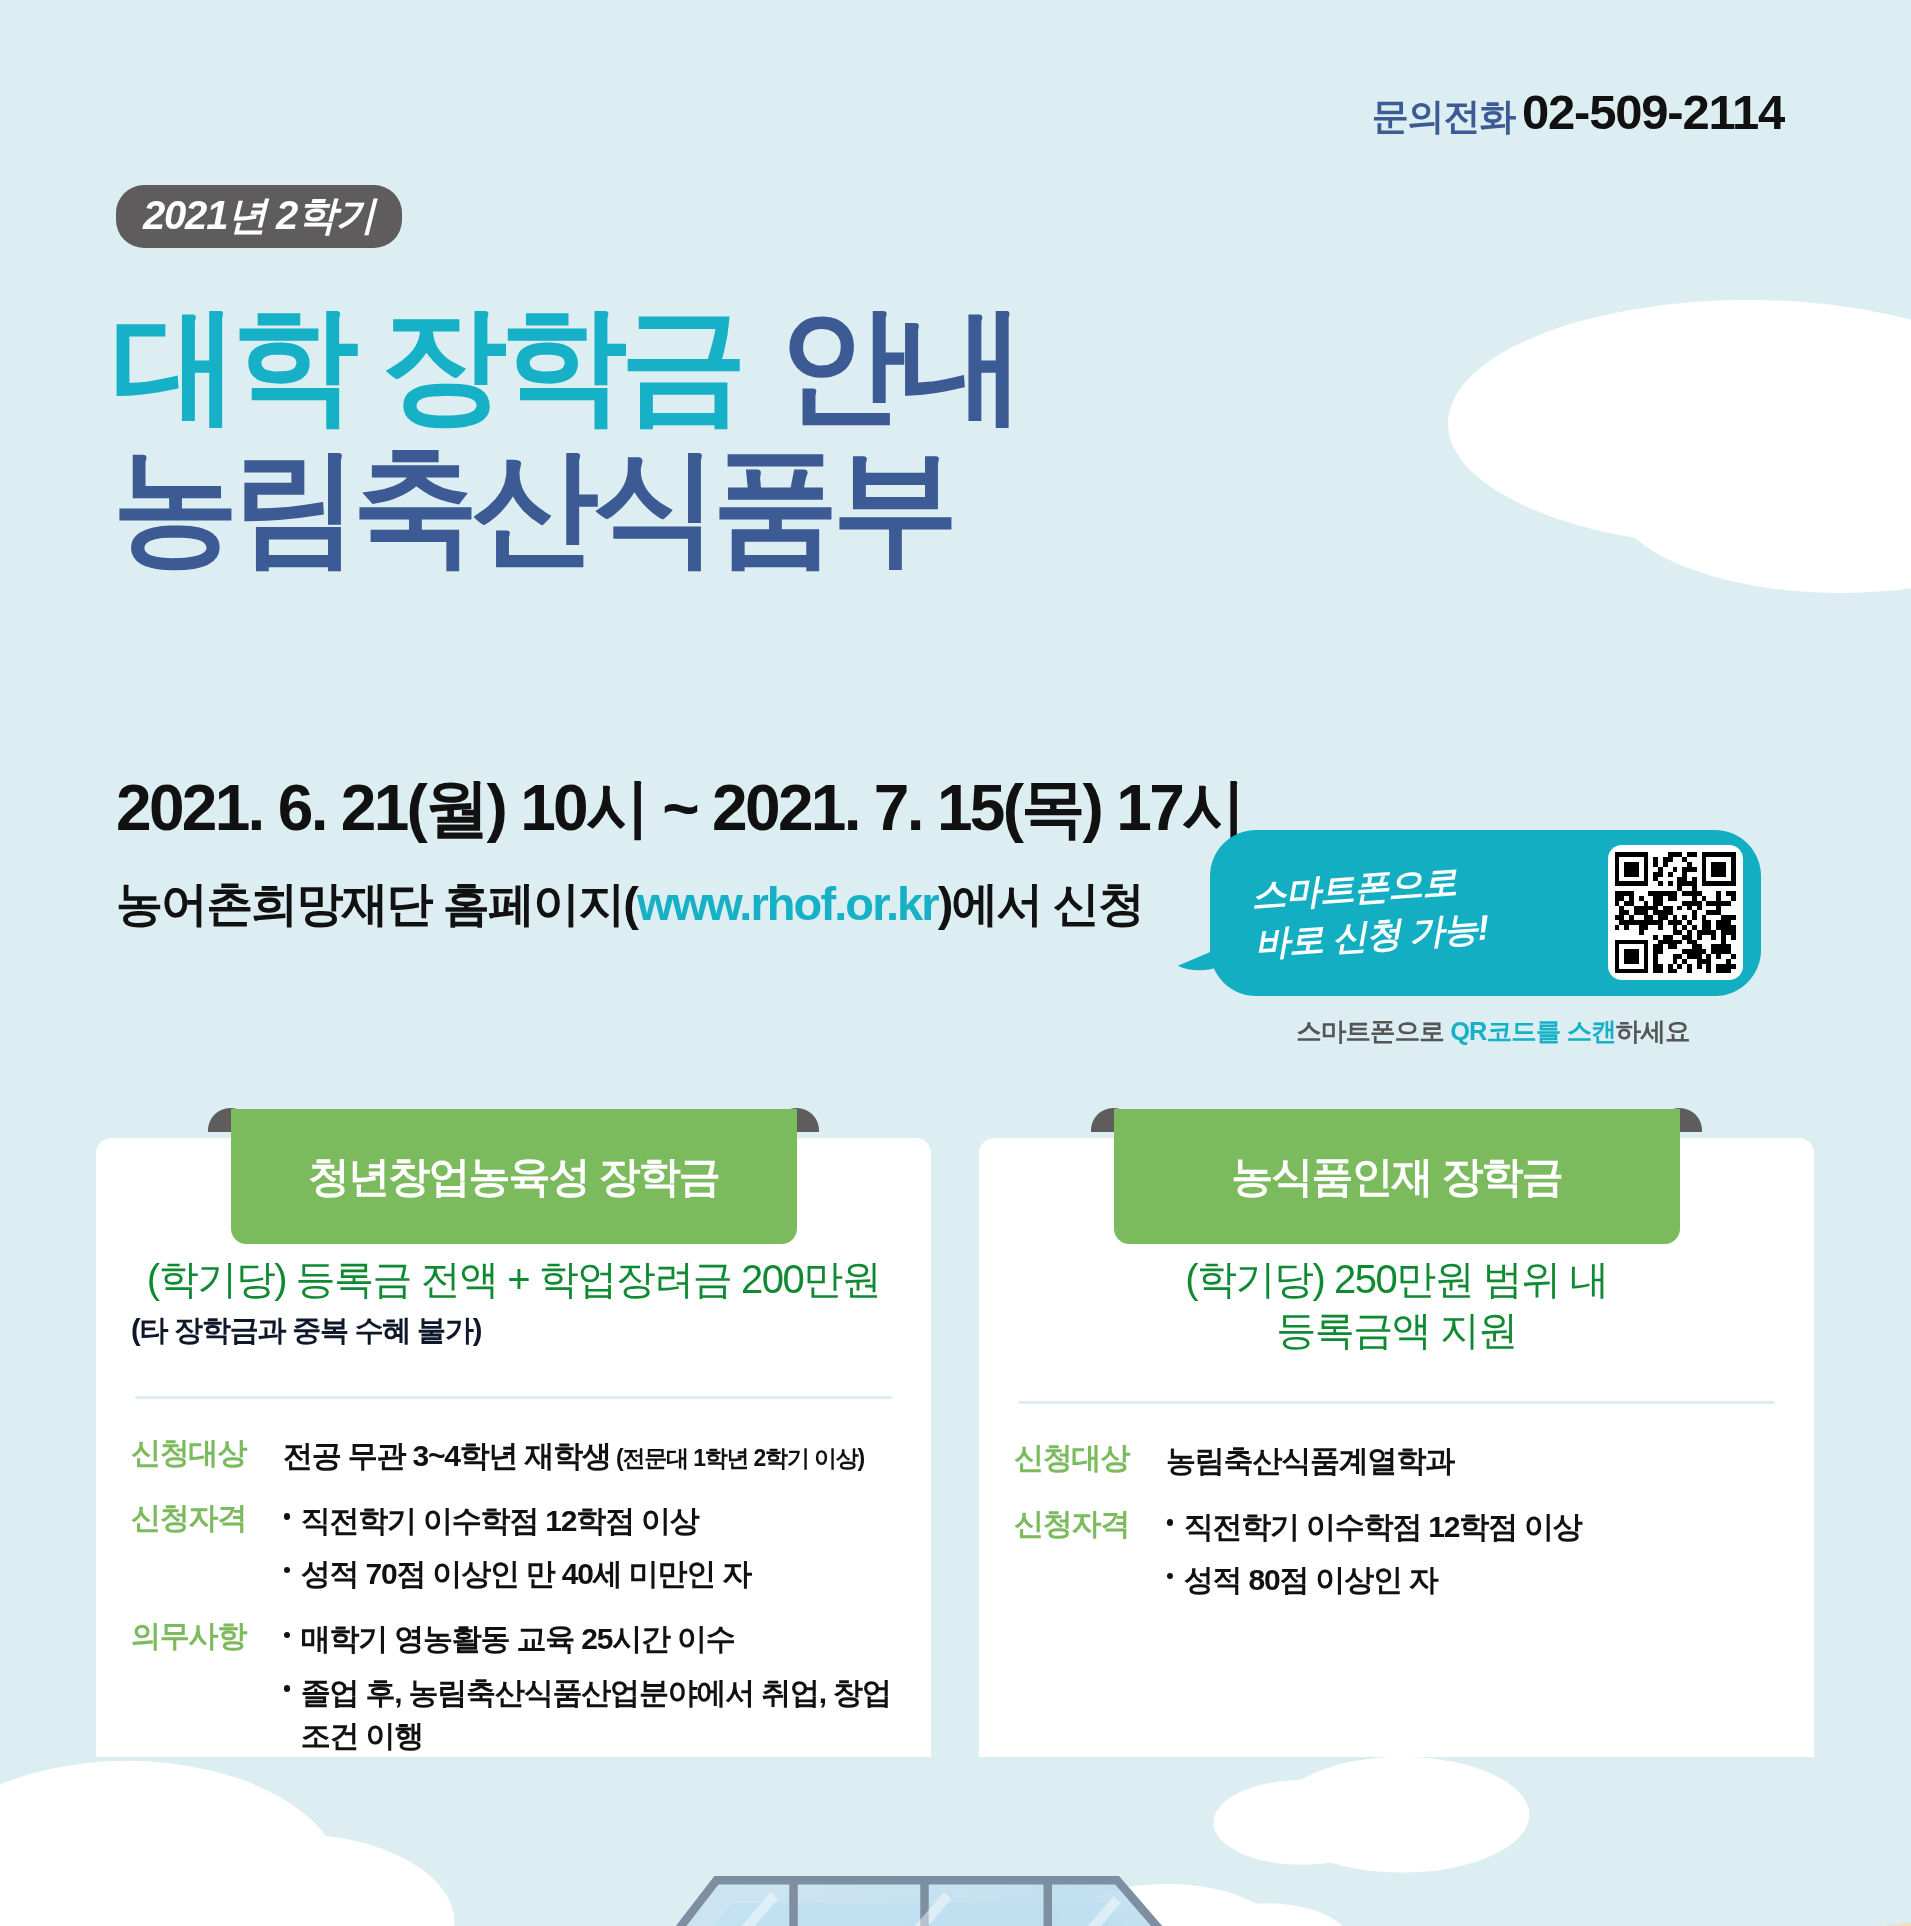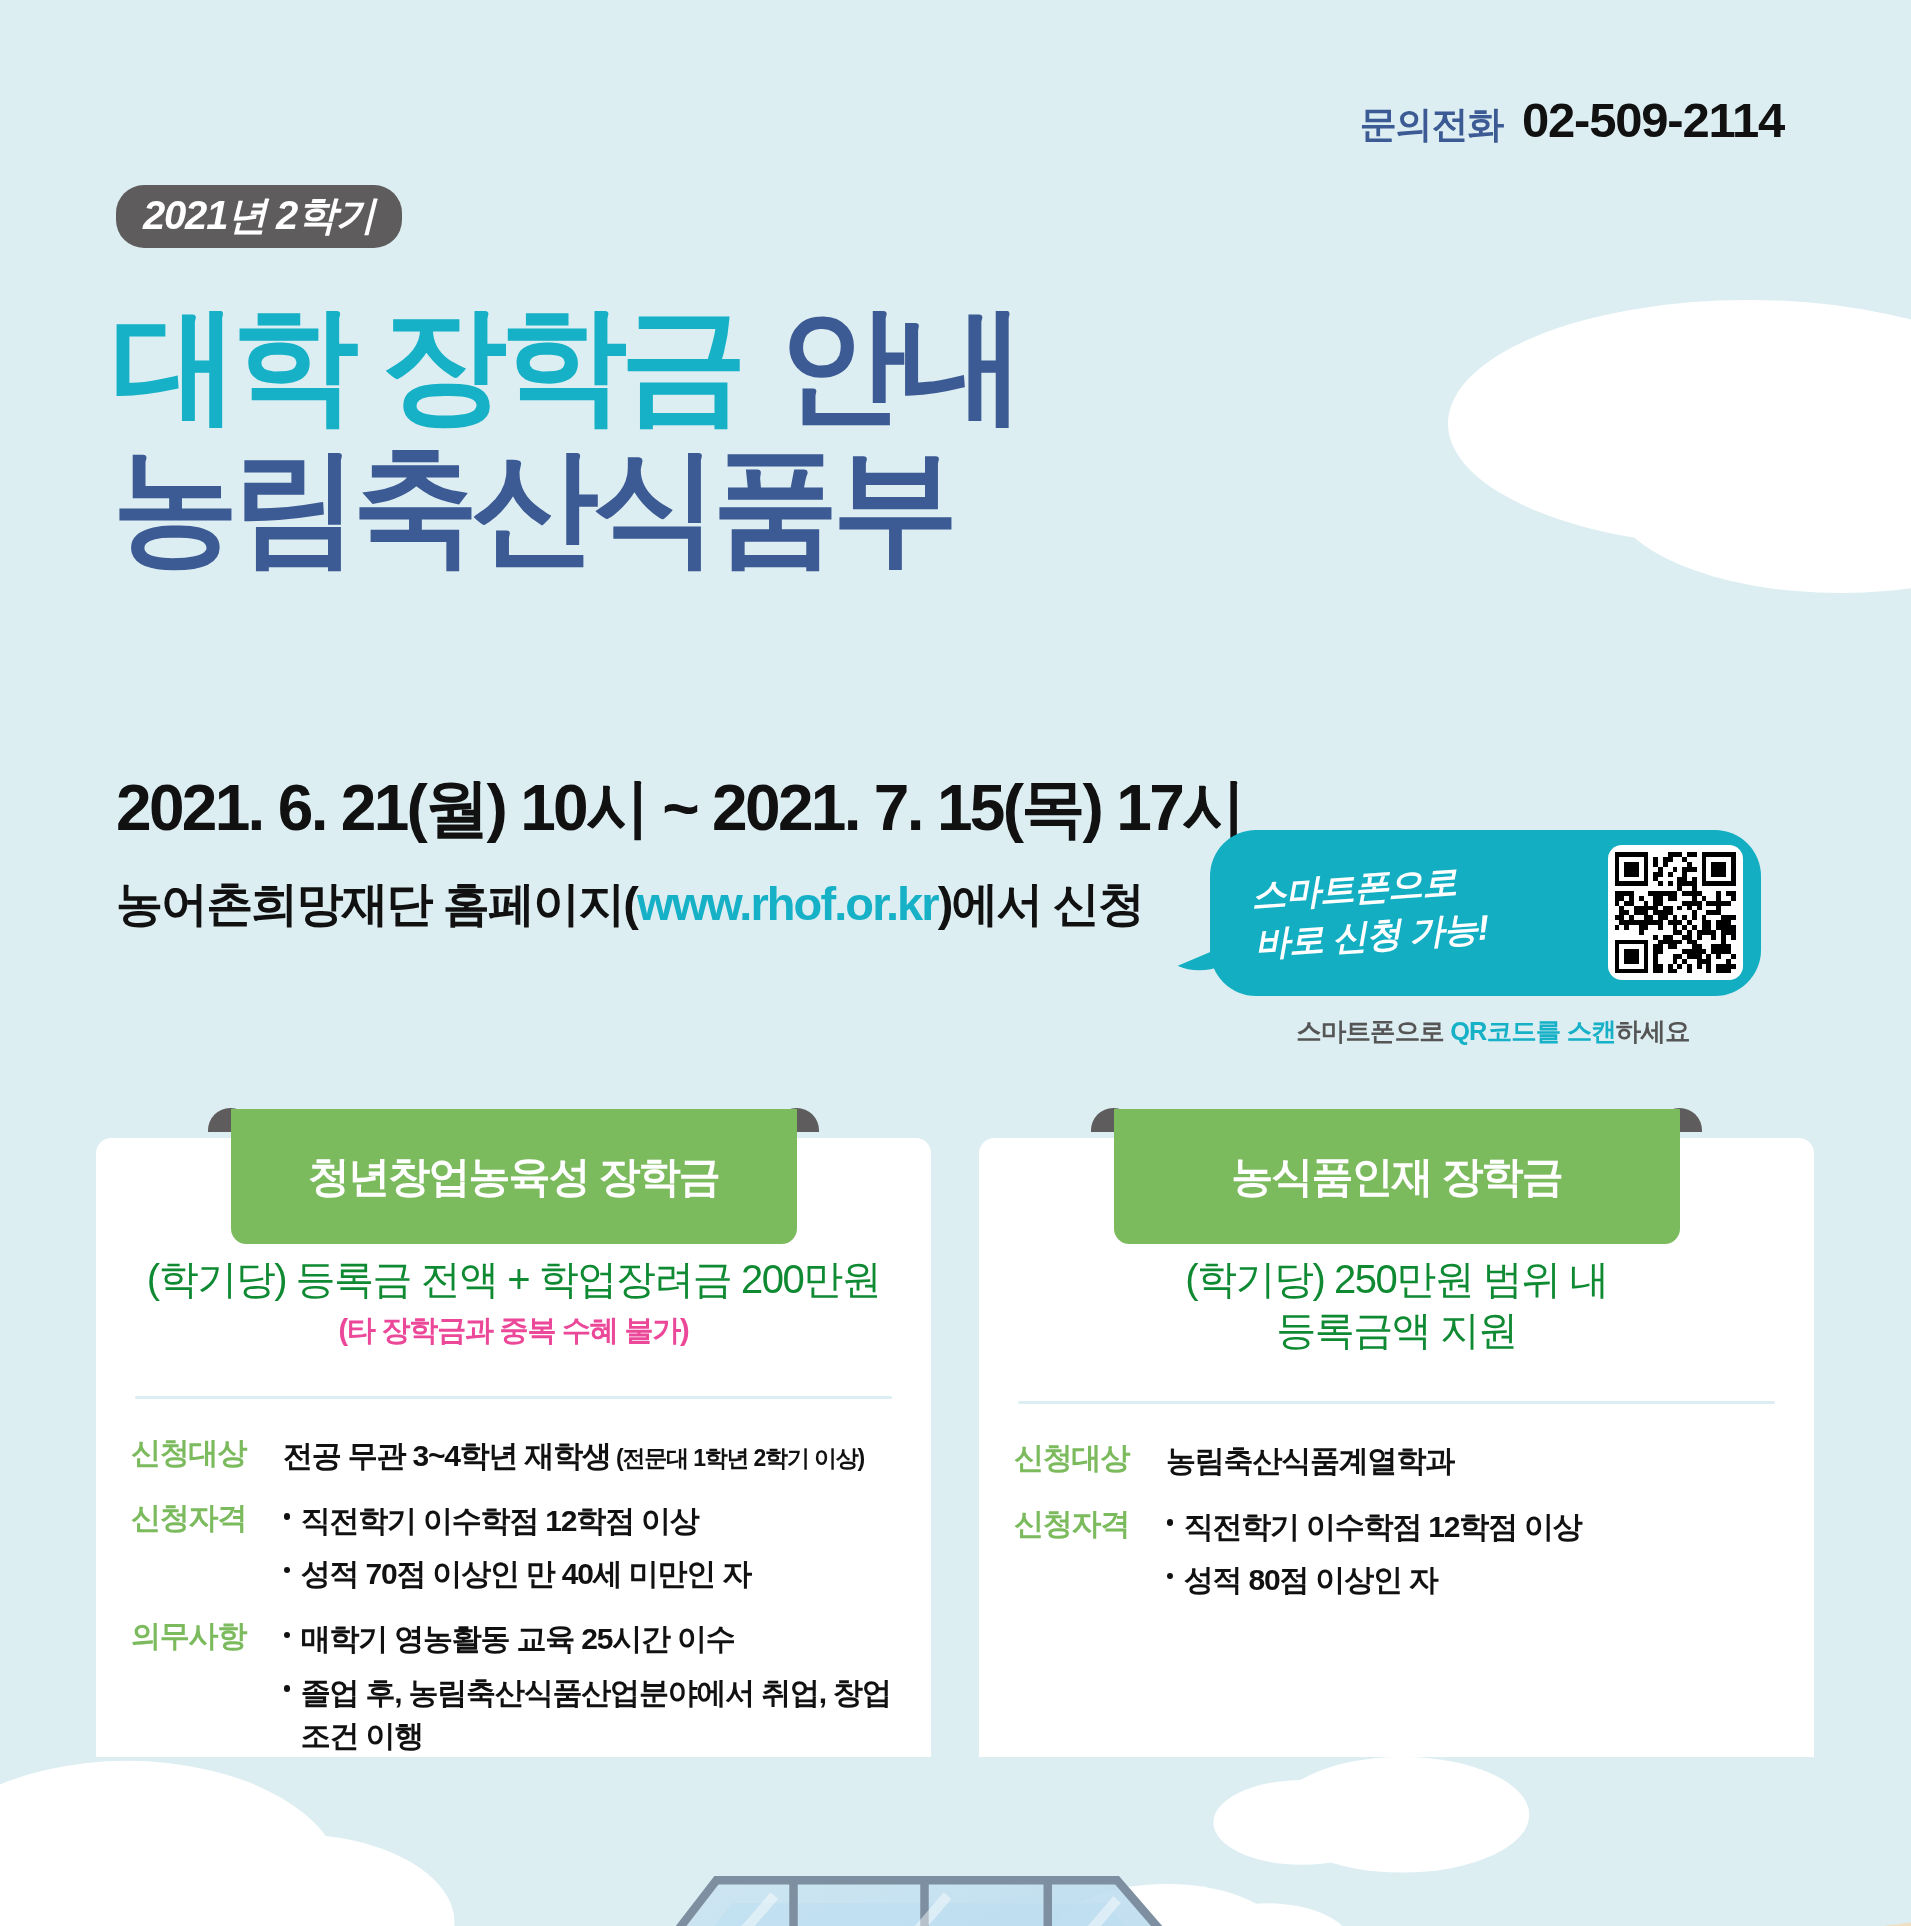--- a/index.html
+++ b/index.html
@@ -16,22 +16,22 @@
     overflow:hidden;
   }
 
   
   .cloud{position:absolute;background:#ffffff;border-radius:50%;}
   .cloud-a{left:1448px;top:300px;width:601px;height:247px;}
   .cloud-b{left:1610px;top:393px;width:462px;height:200px;}
 
   
   .phone-line{
-    position:absolute;right:127px;top:92px;
-    display:flex;align-items:baseline;gap:19px;
+    position:absolute;right:127px;top:84px;
+    display:flex;align-items:baseline;gap:7px;
     white-space:nowrap;
   }
   .phone-label{
     font-size:37px;font-weight:700;color:#3c5a93;letter-spacing:-1.2px;
   }
   .phone-number{
     font-size:49px;font-weight:700;color:#111111;letter-spacing:-1.2px;
   }
 
   
@@ -145,21 +145,21 @@
   }
   .card-tab .pin.l{left:-22.3px;}
   .card-tab .pin.r{right:-22.3px;}
 
   .amount{
     text-align:center;color:#0f8a33;
     font-size:40px;font-weight:400;letter-spacing:-1.5px;line-height:1.28;
     white-space:pre-line;
   }
   .amount-note{
-    text-align:center;color:#ec4899;
+    color:#0f172a;
     font-size:29px;font-weight:600;letter-spacing:-1.2px;
     margin-top:5.4px;
   }
   .divider{
     height:3.1px;background:#ddeef2;margin:45px 3.9px 35px 3.9px;border-radius:1.5px;
   }
   .rows{display:flex;flex-direction:column;gap:21.6px;}
   .row{display:flex;align-items:flex-start;gap:17px;}
   .row-label{
     flex:0 0 135px;

